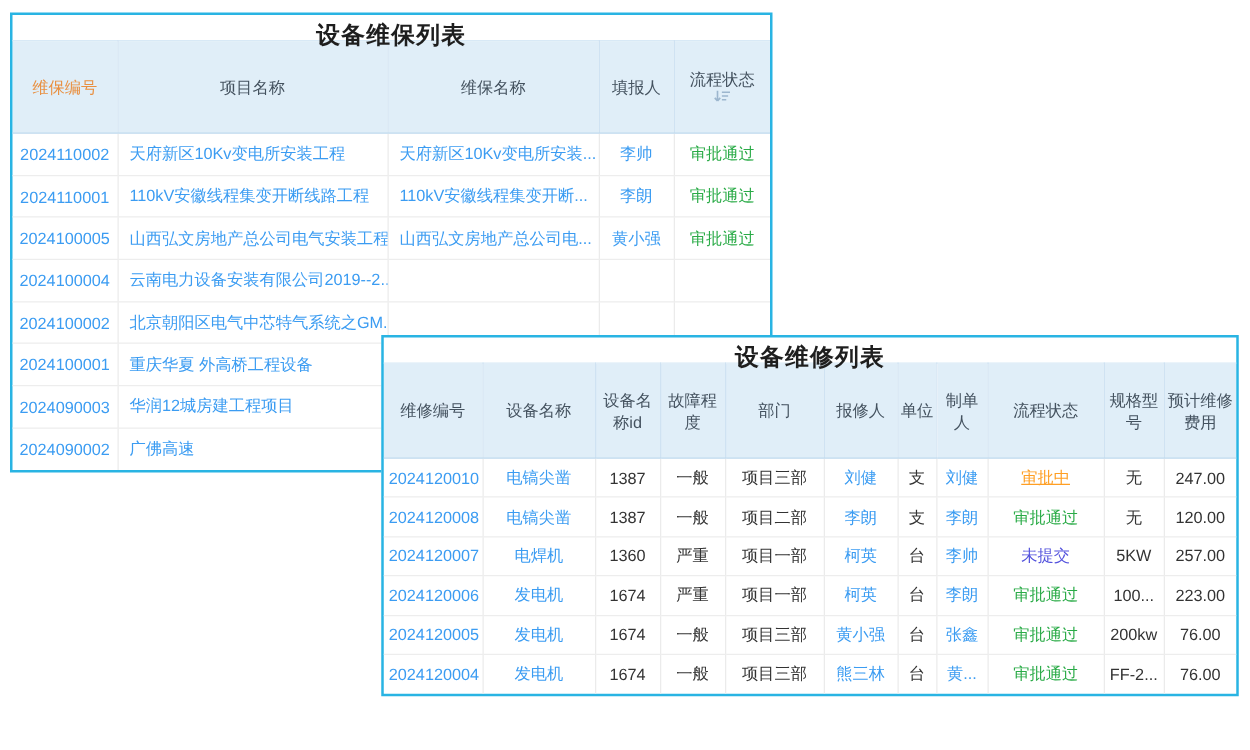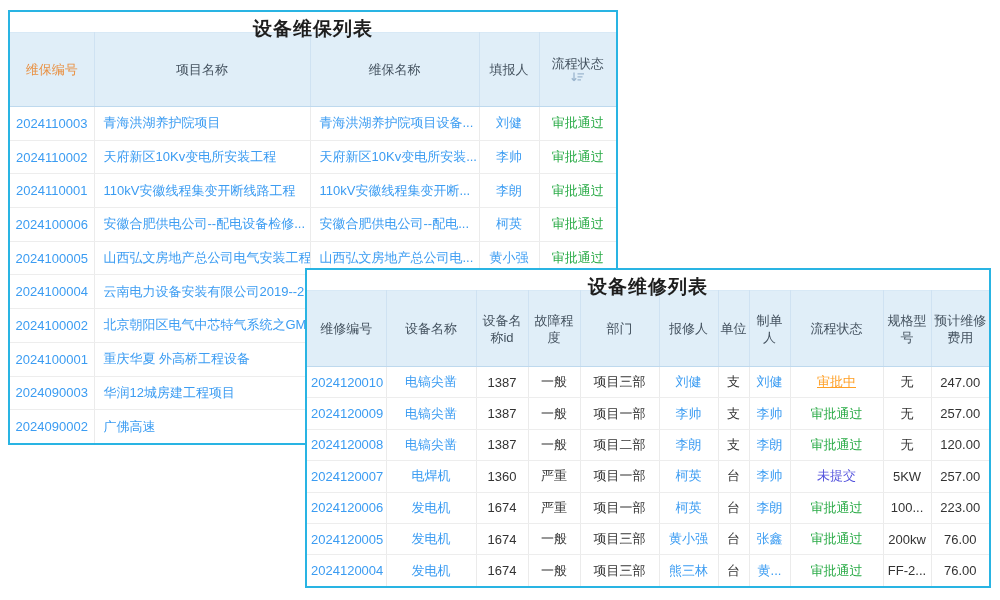--- a/index.html
+++ b/index.html
@@ -75,45 +75,31 @@
           <th><span>维保名称</span></th>
           <th><span>填报人</span></th>
           <th><span>流程状态</span><span class="sort-wrap"><svg width="15" height="11" viewBox="0 0 15 11">
                 <path d="M4 0.5v8.2M4 8.7L1.8 6.3M4 8.7l2.2-2.4" stroke="#9cb6ce" stroke-width="1.3" fill="none"></path>
                 <path d="M7.5 1.8h6.5M7.5 4.8h5M7.5 7.8h3.5" stroke="#9cb6ce" stroke-width="1.2" fill="none"></path>
               </svg></span></th>
         </tr>
       </thead>
       <tbody>
         <tr>
-          <td class="link">2024110003</td>
-          <td class="al link">青海洪湖养护院项目</td>
-          <td class="al link">青海洪湖养护院项目设备...</td>
-          <td class="link">刘健</td>
-          <td class="st-approved">审批通过</td>
-        </tr>
-        <tr>
           <td class="link">2024110002</td>
           <td class="al link">天府新区10Kv变电所安装工程</td>
           <td class="al link">天府新区10Kv变电所安装...</td>
           <td class="link">李帅</td>
           <td class="st-approved">审批通过</td>
         </tr>
         <tr>
           <td class="link">2024110001</td>
           <td class="al link">110kV安徽线程集变开断线路工程</td>
           <td class="al link">110kV安徽线程集变开断...</td>
           <td class="link">李朗</td>
-          <td class="st-approved">审批通过</td>
-        </tr>
-        <tr>
-          <td class="link">2024100006</td>
-          <td class="al link">安徽合肥供电公司--配电设备检修...</td>
-          <td class="al link">安徽合肥供电公司--配电...</td>
-          <td class="link">柯英</td>
           <td class="st-approved">审批通过</td>
         </tr>
         <tr>
           <td class="link">2024100005</td>
           <td class="al link">山西弘文房地产总公司电气安装工程</td>
           <td class="al link">山西弘文房地产总公司电...</td>
           <td class="link">黄小强</td>
           <td class="st-approved">审批通过</td>
         </tr>
         <tr>
@@ -194,33 +180,20 @@
           <td>一般</td>
           <td>项目三部</td>
           <td class="link">刘健</td>
           <td>支</td>
           <td class="link">刘健</td>
           <td class="st-review">审批中</td>
           <td>无</td>
           <td>247.00</td>
         </tr>
         <tr>
-          <td class="link">2024120009</td>
-          <td class="link">电镐尖凿</td>
-          <td>1387</td>
-          <td>一般</td>
-          <td>项目一部</td>
-          <td class="link">李帅</td>
-          <td>支</td>
-          <td class="link">李帅</td>
-          <td class="st-approved">审批通过</td>
-          <td>无</td>
-          <td>257.00</td>
-        </tr>
-        <tr>
           <td class="link">2024120008</td>
           <td class="link">电镐尖凿</td>
           <td>1387</td>
           <td>一般</td>
           <td>项目二部</td>
           <td class="link">李朗</td>
           <td>支</td>
           <td class="link">李朗</td>
           <td class="st-approved">审批通过</td>
           <td>无</td>

